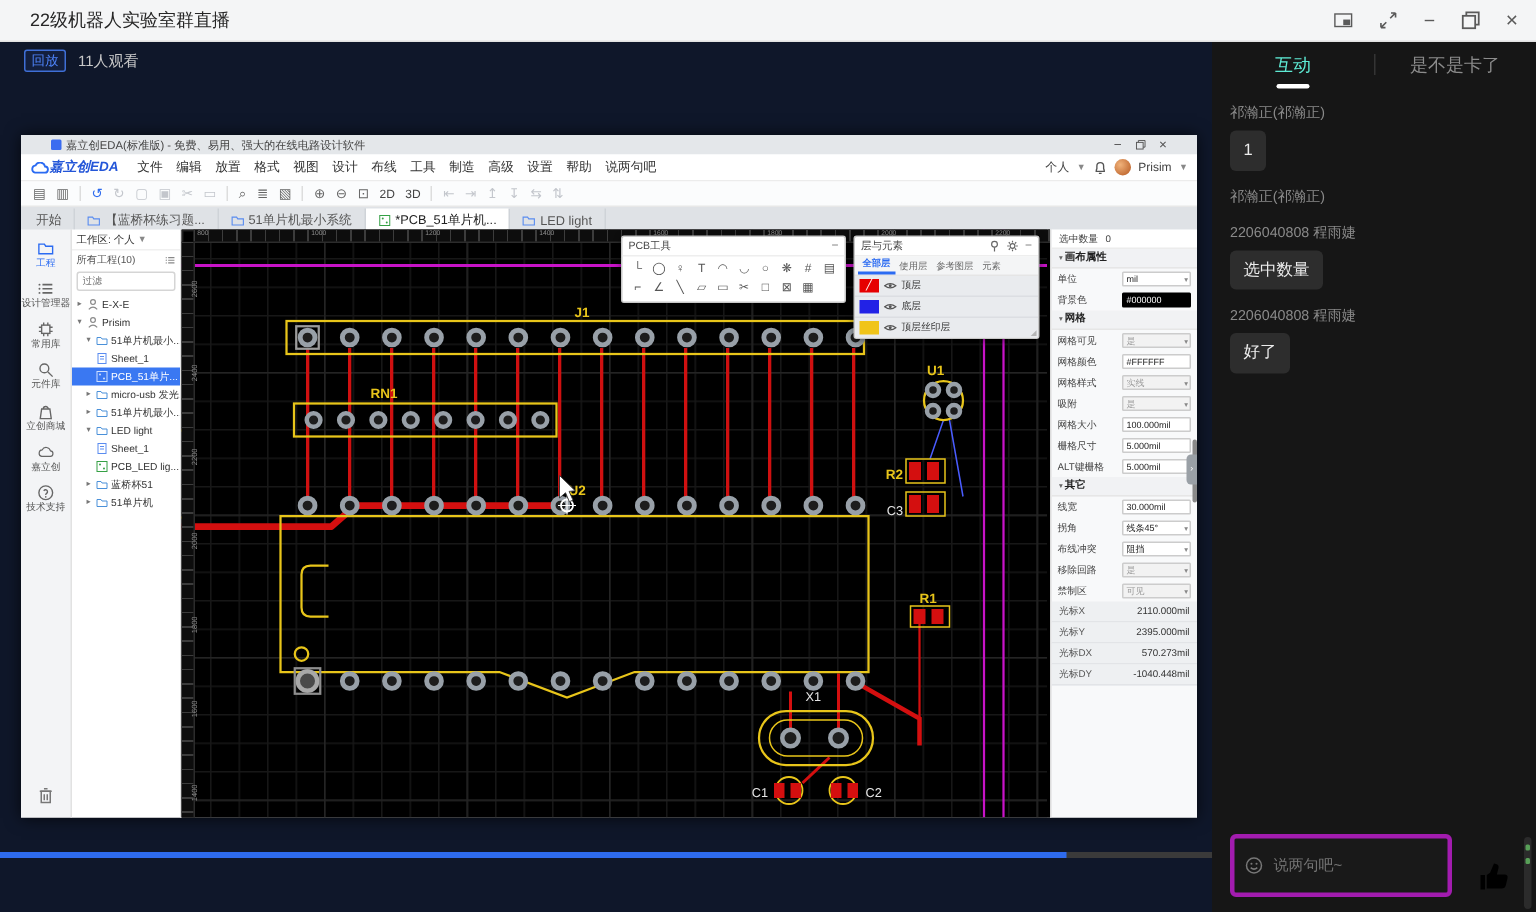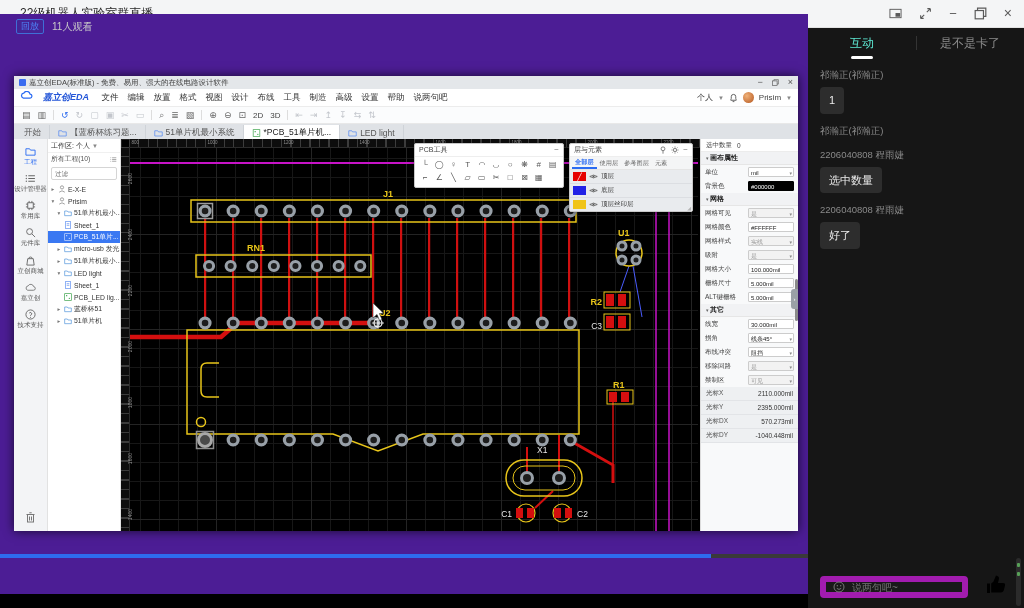--- a/index.html
+++ b/index.html
@@ -7,21 +7,21 @@
          font-family:"Liberation Sans","DejaVu Sans",sans-serif;-webkit-font-smoothing:antialiased}
   .ic{display:inline-block;vertical-align:middle}
   svg.ic{fill:none;stroke:currentColor;stroke-width:1}
   
   .topbar{position:absolute;left:0;top:0;width:100%;height:28px;background:#f4f5f6;border-bottom:1px solid #e2e2e2;display:flex;align-items:center;box-sizing:border-box}
   .tb-title{margin-left:20px;font-size:12px;color:#262626}
   .tb-icons{margin-left:auto;margin-right:12px;display:flex;gap:17px;align-items:center;color:#5a5a5a}
   .tb-icons .ic{width:13px;height:13px}
   .tb-glyph{font-size:13px;line-height:13px;color:#5a5a5a}
   
-  .video{position:absolute;left:0;top:14px;width:808px;height:580px;background:#4c1d95}
+  .video{position:absolute;left:0;top:28px;width:808px;height:580px;background:#0f172a}
   .livemeta{position:absolute;left:16px;top:5px;display:flex;align-items:center;gap:8px;z-index:5}
   .replay{font-size:9px;color:#4d82f7;border:1px solid #3f6fd6;border-radius:2px;padding:0 4px;line-height:13px;background:rgba(40,70,150,.18)}
   .viewers{font-size:10px;color:#c9c9c9}
   .progress{position:absolute;left:0;bottom:36px;width:100%;height:4px;background:#3a3a3a}
   .progress .fill{height:100%;width:88%;background:#2e6bee}
   .controls{position:absolute;left:0;bottom:0;width:100%;height:36px;background:#0a0a0a;display:flex;align-items:center}
   .play{width:0;height:0;border-left:11px solid #e6e6e6;border-top:7px solid transparent;border-bottom:7px solid transparent;margin-left:20px}
   .c-ic{width:14px;height:14px;color:#d5d5d5}
   .c-reload{margin-left:26px}.c-vol{margin-left:22px}
   .time{font-size:11px;color:#d0d0d0;margin-left:14px;letter-spacing:.3px}
@@ -32,34 +32,34 @@
   .chat{position:absolute;left:808px;top:28px;width:216px;height:580px;background:#161616;overflow:hidden}
   .ctabs{height:30px;display:flex;align-items:center;position:relative}
   .ctab{flex:1;text-align:center;font-size:12px;color:#8c8c8c;position:relative;cursor:pointer}
   .ctab.on{color:#5eead4}
   .ctab.on::after{content:"";position:absolute;left:50%;transform:translateX(-50%);bottom:-7px;width:22px;height:3px;background:#fff;border-radius:2px}
   .ctab-div{position:absolute;left:50%;top:8px;width:1px;height:14px;background:#343434}
   .notice{margin:12px 12px 0;background:#3e2d16;color:#dc9a4e;font-size:10.5px;line-height:1.6;padding:7px 9px;border-radius:3px}
   .msg{margin:11px 12px 0}
   .muser{font-size:9.5px;color:#8a8a8a;margin-bottom:5px}
   .mbubble{display:inline-block;background:#2d2d2d;color:#ececec;font-size:11px;line-height:1.5;padding:5px 9px;border-radius:4px;max-width:176px}
-  .cinput{position:absolute;left:12px;bottom:10px;width:148px;height:22px;border:6px solid #a21caf;border-radius:4px;display:flex;align-items:center;background:#191919;box-sizing:border-box}
+  .cinput{position:absolute;left:12px;bottom:10px;width:148px;height:42px;border:3px solid #a21caf;border-radius:4px;display:flex;align-items:center;background:#191919;box-sizing:border-box}
   .cinput input{flex:1;background:transparent;border:0;outline:0;color:#bbb;font-size:10px;font-family:inherit;min-width:0}
   .smile-ic{width:12px;height:12px;color:#777;margin:0 5px 0 7px;flex:none}
   .like{position:absolute;right:16px;bottom:12px;width:24px;height:24px;color:#f2d7a7}
   .cscroll{position:absolute;right:3px;bottom:2px;width:5px;height:48px;background:#2b2b2b;border-radius:3px}
   .cscroll i{display:block;width:3px;height:4px;background:#58a058;margin:5px auto 0;border-radius:1px}
   
   .eda{position:absolute;left:14px;top:62px;width:784px;height:455px;background:#fff;box-shadow:0 0 10px rgba(0,0,0,.7)}
-  .e-title{height:13px;background:#e4e7ea;display:flex;align-items:center;padding:0 5px;font-size:7.5px;color:#444}
+  .e-title{height:13px;background:#e4e7ea;display:flex;align-items:center;padding:0 20px;font-size:7.5px;color:#444}
   .appic{width:7px;height:7px;background:#3a6cf0;border-radius:1px;margin-right:3px;flex:none}
   .e-tctl{margin-left:auto;display:flex;gap:9px;align-items:center;color:#555;font-size:9px;line-height:1}
   .e-tctl .ic{width:7px;height:7px}
   .e-menu{height:17px;background:#fff;border-bottom:1px solid #ececec;display:flex;align-items:center;padding:0 6px;font-size:8.5px;color:#333}
-  .logo{display:flex;gap:10px;margin-right:8px}
+  .logo{display:flex;align-items:center;gap:0;margin-right:8px}
   .logo .ic{width:13px;height:8px;color:#2b6bf2;stroke-width:1.4}
   .logo b{color:#2456d8;font-style:italic;font-size:9px}
   .m-item{padding:0 4.5px;cursor:pointer}
   .e-right{margin-left:auto;display:flex;align-items:center;gap:5px;font-size:8px;color:#444}
   .e-right .ic{width:9px;height:10px;color:#555}
   .avatar{width:11px;height:11px;border-radius:50%;background:radial-gradient(circle at 35% 35%,#f0b27a,#b4561e);flex:none}
   .carat{font-size:6px;color:#888}
   .e-tools{height:16px;background:#fbfcfd;border-bottom:1px solid #e8e8e8;display:flex;align-items:center;gap:7px;padding:0 8px;font-size:9px;color:#666}
   .t-ic{line-height:1}.t-ic.blue{color:#2e6bee}.t-ic.dim{color:#c3c6cc}
   .t-sep{width:1px;height:10px;background:#ddd}

